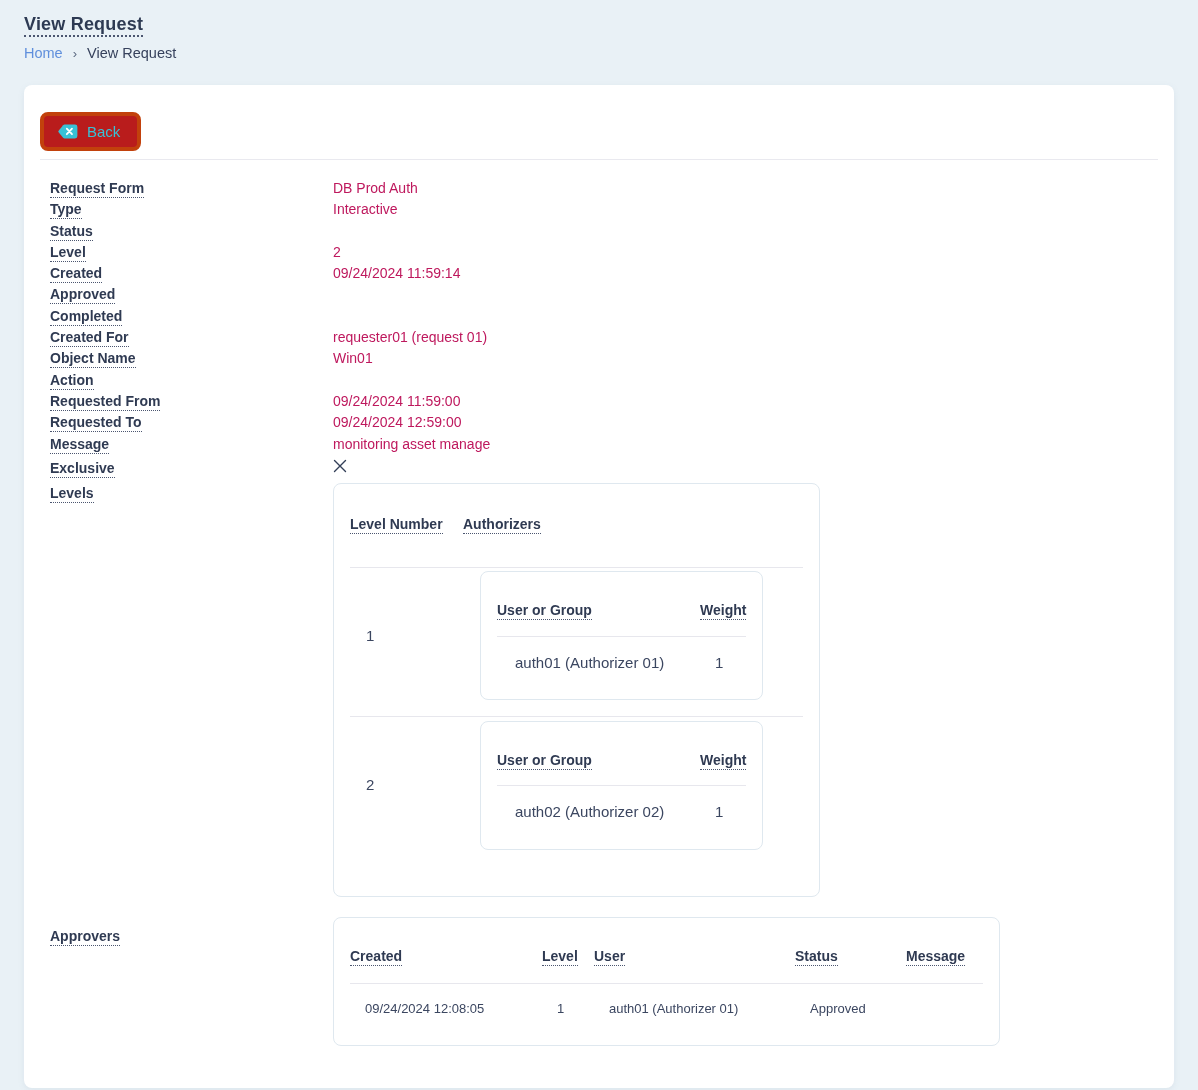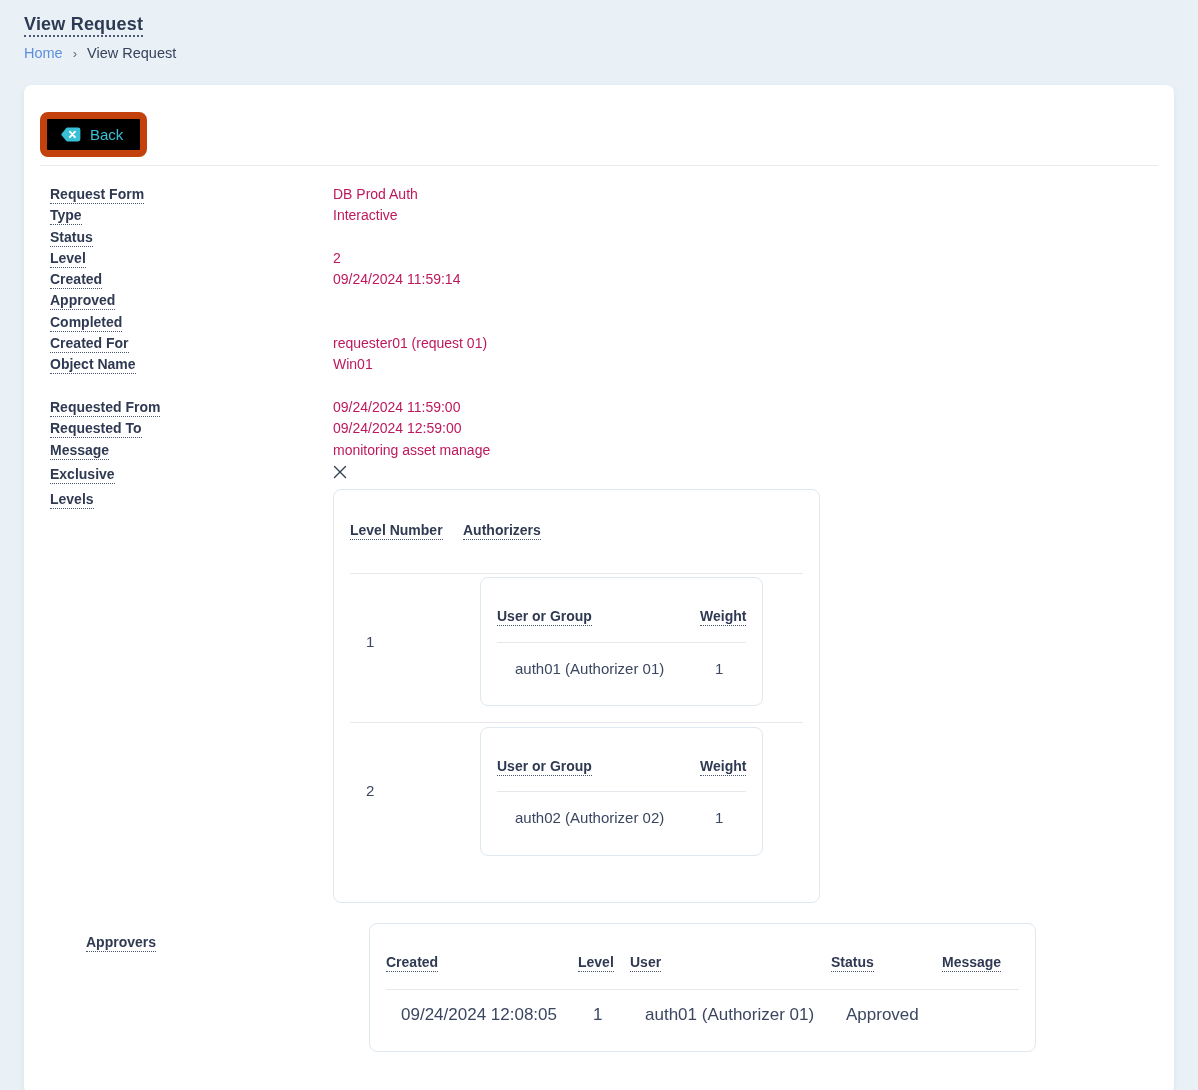--- a/index.html
+++ b/index.html
@@ -49,22 +49,22 @@
     margin-top: 24px;
     padding: 27px 16px 42px;
     box-shadow: 0 2px 6px rgba(120,150,170,0.12);
     min-height: 984px;
   }
   .back-button {
     display: inline-flex;
     align-items: center;
     gap: 9px;
     padding: 7px 17px 7px 14px;
-    background: #000000;
-    border: 7px solid #c2410c;
+    background: #b91c1c;
+    border: 4px solid #c2410c;
     border-radius: 8px;
     color: #38c1d6;
     font-size: 15px;
     font-family: inherit;
     cursor: pointer;
   }
   .divider {
     border: none;
     border-top: 1px solid #e9e9ef;
     margin-top: 8px;
@@ -89,21 +89,21 @@
     color: #2f3a52;
   }
   .detail-label .dotted {
     border-bottom: 1.5px dotted #4b5670;
     padding-bottom: 1px;
     text-align: center;
   }
   .detail-value { color: #be185d; }
   .x-icon { display: inline-block; margin-top: 3px; }
   .levels-row { margin-top: 4px; }
-  .approvers-row { margin-top: 20px; margin-left: 36px; }
+  .approvers-row { margin-top: 20px; }
 
   
   .box {
     border: 1px solid #dfe8ef;
     border-radius: 8px;
     background: #fff;
   }
   .levels-box {
     width: 487px;
     padding: 0 16px 30px;
@@ -160,21 +160,21 @@
   }
   .approvers-table { width: 100%; }
   .approvers-table th {
     text-align: left;
     padding: 28px 0 16px;
     border-bottom: 1px solid #e7e7ed;
     white-space: nowrap;
   }
   .approvers-table td {
     padding: 14px 0 0 15px;
-    font-size: 17px;
+    font-size: 13px;
     color: #3b4660;
     white-space: nowrap;
   }
   .c-created { width: 192px; }
   .c-level   { width: 52px;  }
   .c-user    { width: 201px; }
   .c-status  { width: 111px; }
 </style>
 </head>
 <body>
@@ -232,20 +232,21 @@
     </div>
     <div class="detail-row">
       <span class="detail-label"><span class="dotted">Created For</span></span>
       <span class="detail-value">requester01 (request 01)</span>
     </div>
     <div class="detail-row">
       <span class="detail-label"><span class="dotted">Object Name</span></span>
       <span class="detail-value">Win01</span>
     </div>
     <div class="detail-row">
+      <span class="detail-label"><span class="dotted">Action</span></span>
     </div>
     <div class="detail-row">
       <span class="detail-label"><span class="dotted">Requested From</span></span>
       <span class="detail-value">09/24/2024 11:59:00</span>
     </div>
     <div class="detail-row">
       <span class="detail-label"><span class="dotted">Requested To</span></span>
       <span class="detail-value">09/24/2024 12:59:00</span>
     </div>
     <div class="detail-row">

